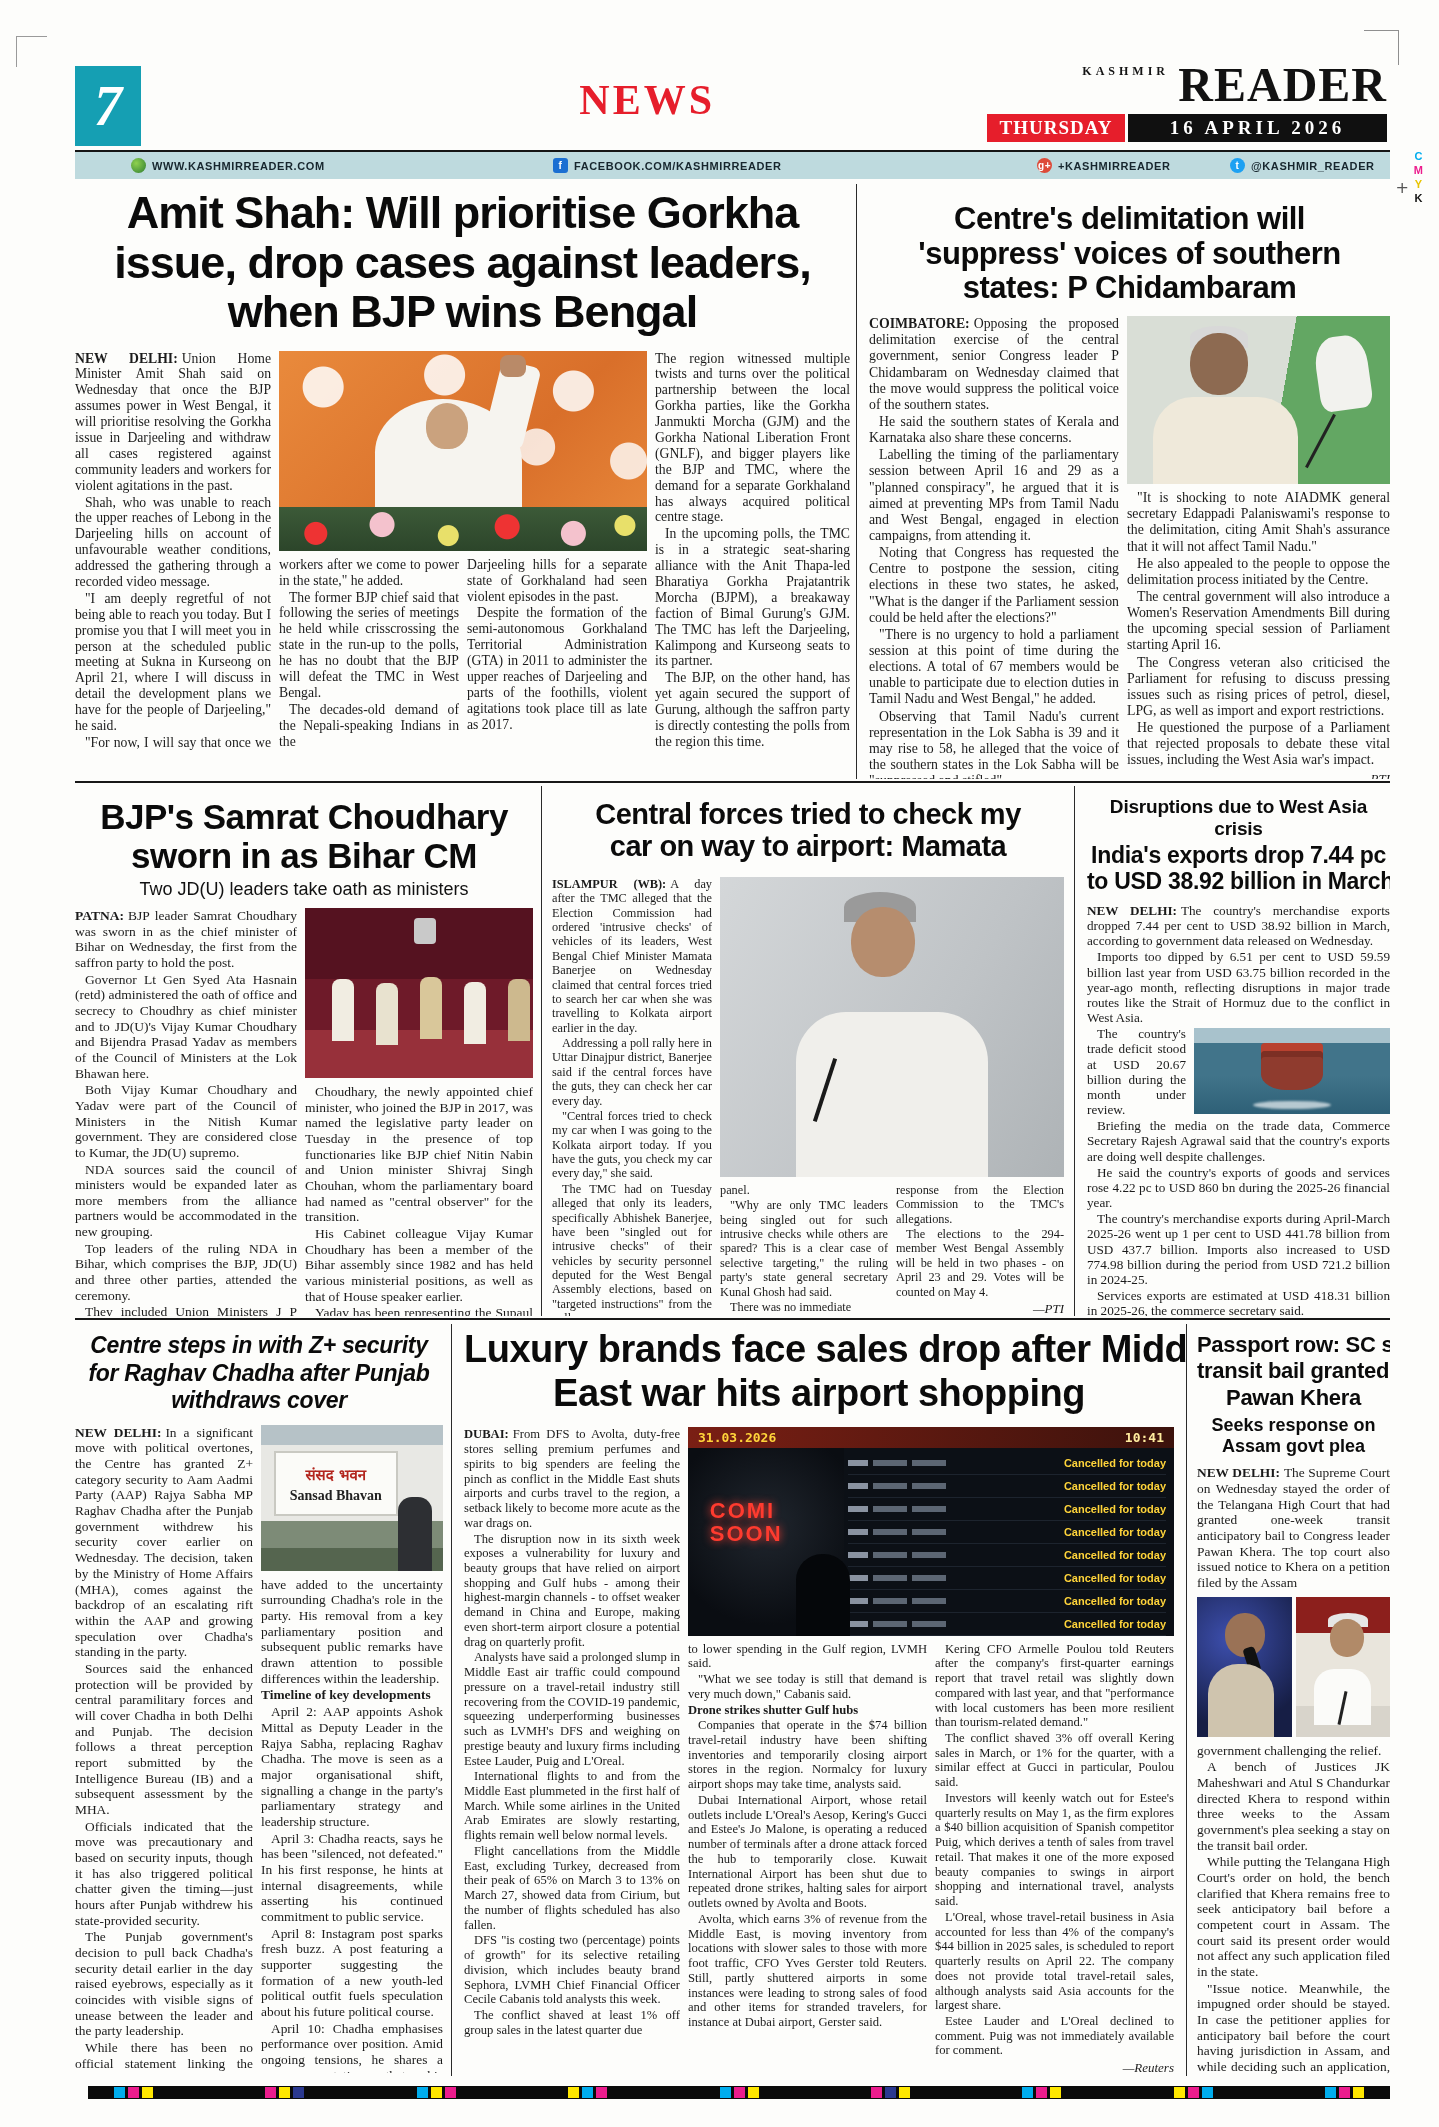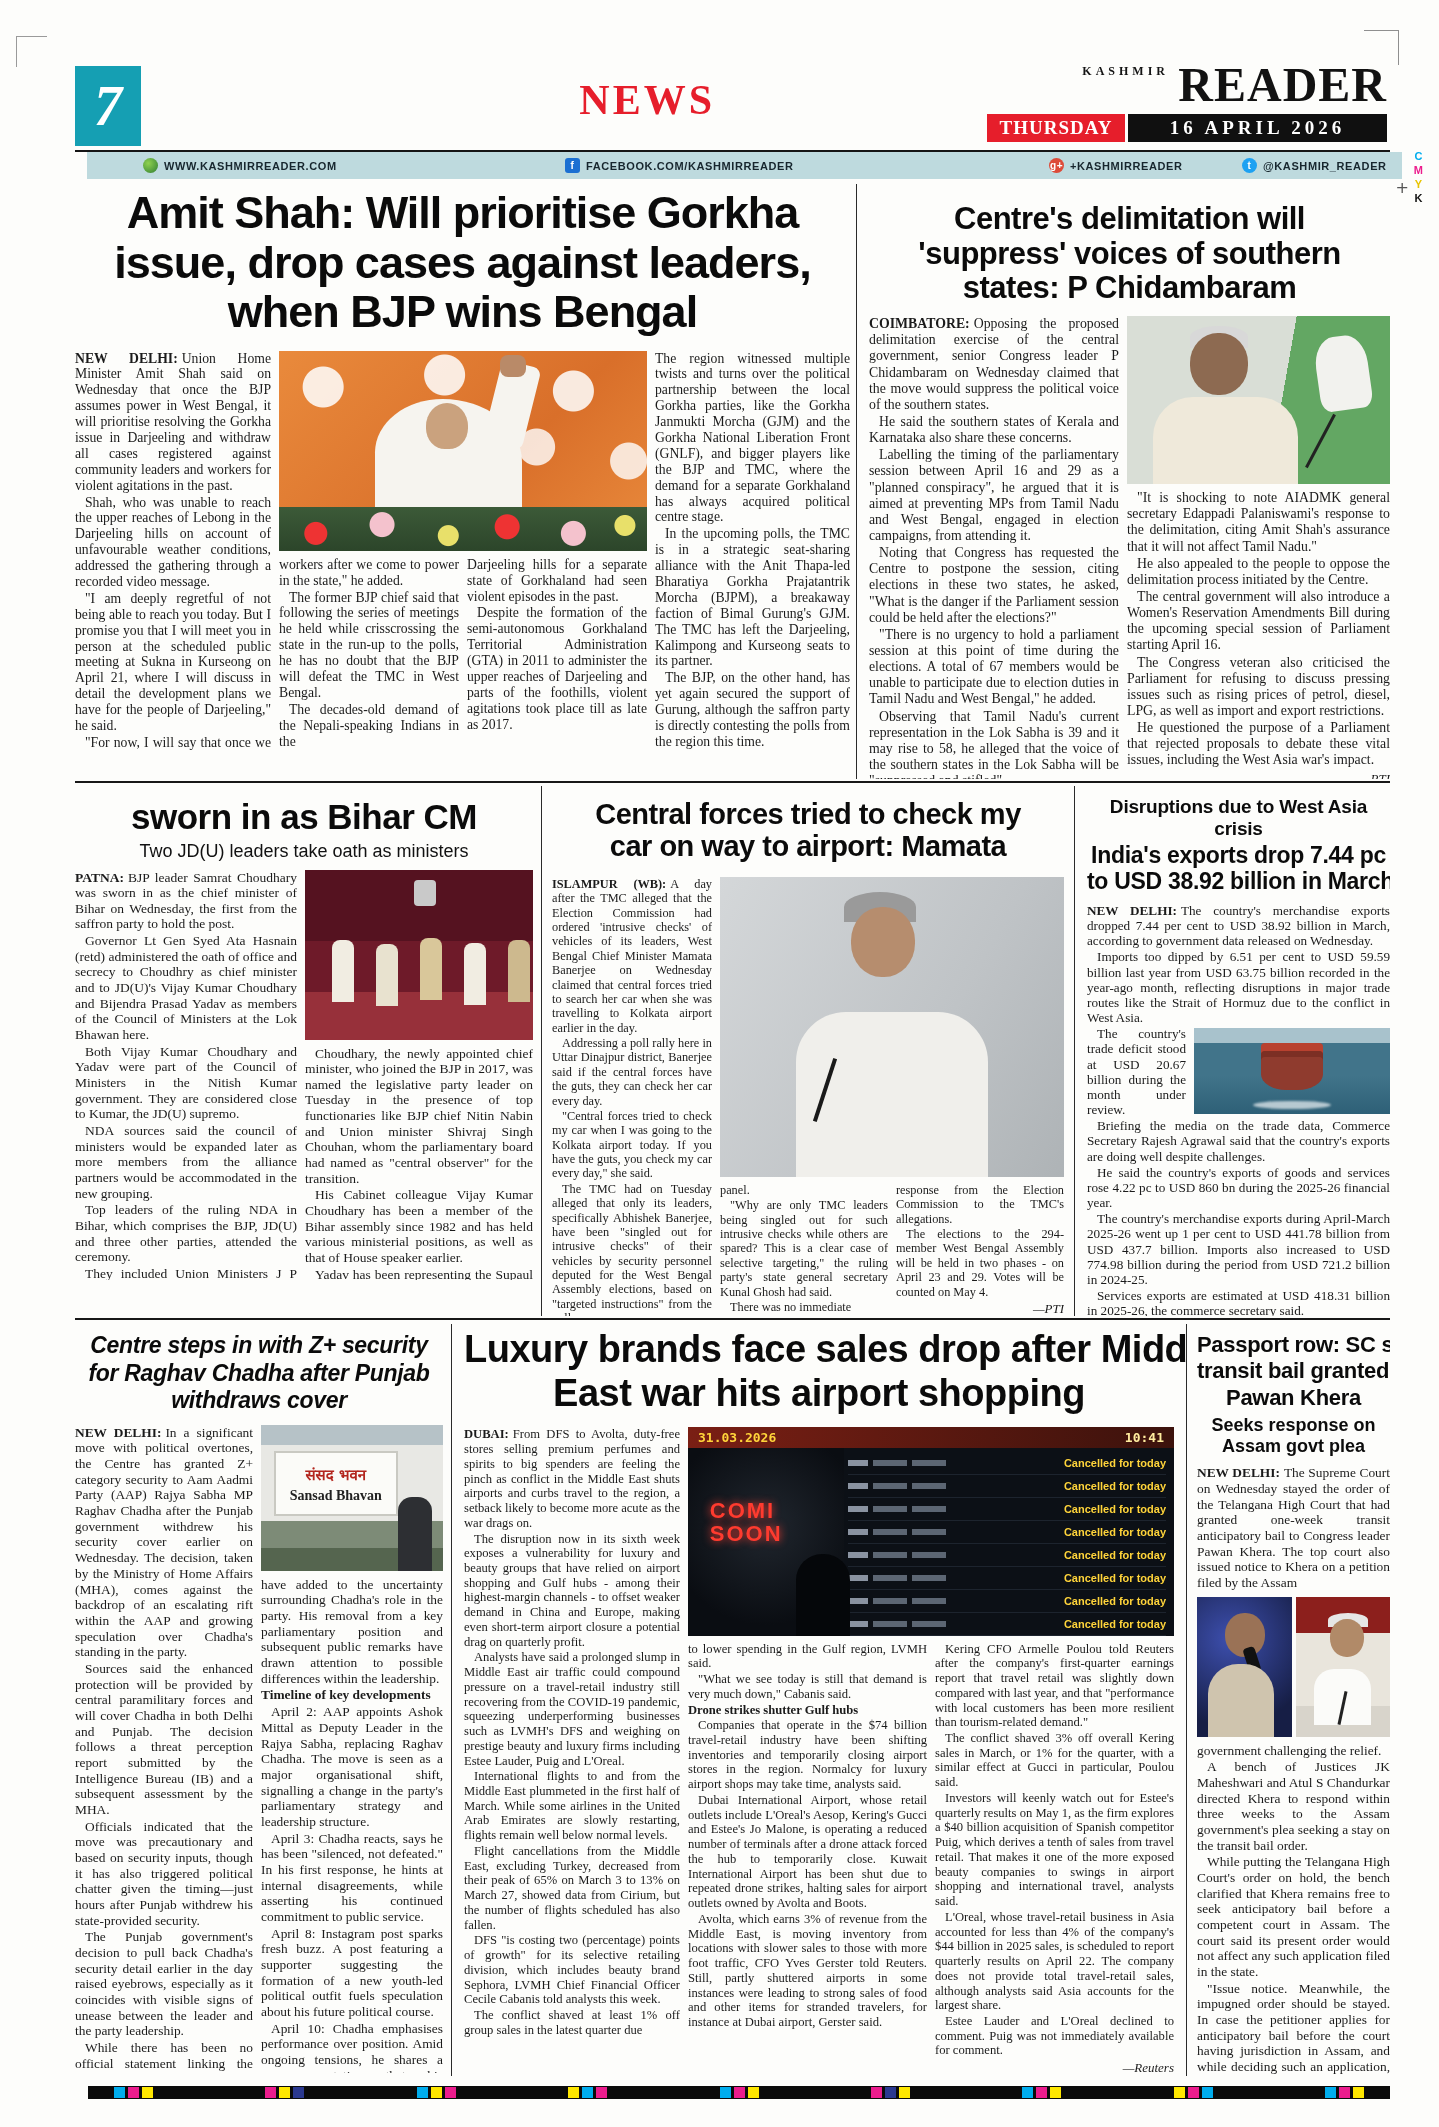--- a/index.html
+++ b/index.html
@@ -18,21 +18,21 @@
   .section-title{position:absolute;left:380px;top:20px;width:260px;text-align:right;color:#e61e2b;font:700 42px "Liberation Serif",serif;letter-spacing:3px;}
   .masthead{position:absolute;right:3px;top:2px;width:400px;text-align:right;}
   .mast-small{position:absolute;right:218px;top:6px;font:700 12px "Liberation Serif",serif;letter-spacing:4px;color:#141414;}
   .mast-main{font:700 48px "Liberation Serif",serif;color:#121212;letter-spacing:1px;line-height:54px;}
   .datebar{display:flex;margin-top:2px;height:28px;font:700 19px "Liberation Serif",serif;color:#fff;}
   .datebar .day{background:#e61e2b;flex:0 0 138px;display:flex;align-items:center;justify-content:center;letter-spacing:1px;}
   .datebar .rest{background:#101010;flex:1;display:flex;align-items:center;justify-content:center;letter-spacing:4px;margin-left:3px;}
   .hdr-rule{position:absolute;left:75px;top:150px;width:1315px;height:2px;background:#141414;}
 
   
-  .socialbar{position:absolute;left:87px;top:152px;width:1315px;height:27px;background:#bedade;}
+  .socialbar{position:absolute;left:75px;top:152px;width:1315px;height:27px;background:#bedade;}
   .soc-item{position:absolute;top:0;height:27px;display:flex;align-items:center;gap:6px;font:700 11px "Liberation Sans",sans-serif;color:#17262e;letter-spacing:.6px;}
   .soc-ico{width:15px;height:15px;border-radius:50%;display:flex;align-items:center;justify-content:center;color:#fff;font:700 10px "Liberation Sans",sans-serif;}
   .ico-globe{background:radial-gradient(circle at 35% 35%,#8fd14f,#2e7d32);}
   .ico-fb{background:#1b6fd2;border-radius:3px;}
   .ico-gp{background:#dd4b39;}
   .ico-tw{background:#1da1f2;}
 
   
   .hrule{position:absolute;left:75px;width:1315px;height:2px;background:#181818;}
   .band{position:absolute;left:75px;width:1315px;display:flex;}
@@ -274,20 +274,21 @@
       </div>
     </div>
   </div>
 
   <div class="hrule" style="top:781px"></div>
 
   <div class="band" style="top:786px;height:530px">
 
     <div class="art" style="width:458px;padding-right:8px">
       <div class="hl hl-a3">
+        <div>BJP's Samrat Choudhary</div>
         <div>sworn in as Bihar CM</div>
       </div>
       <div class="subhead">Two JD(U) leaders take oath as ministers</div>
       <div class="cols b-a3" style="height:410px">
         <div class="col" style="width:222px">
           <p class="lead"><b>PATNA:</b><span>BJP leader Samrat Choudhary was sworn in as the chief minister of Bihar on Wednesday, the first from the saffron party to hold the post.</span></p>
           <p>Governor Lt Gen Syed Ata Hasnain (retd) administered the oath of office and secrecy to Choudhry as chief minister and to JD(U)'s Vijay Kumar Choudhary and Bijendra Prasad Yadav as members of the Council of Ministers at the Lok Bhawan here.</p>
           <p>Both Vijay Kumar Choudhary and Yadav were part of the Council of Ministers in the Nitish Kumar government. They are considered close to Kumar, the JD(U) supremo.</p>
           <p>NDA sources said the council of ministers would be expanded later as more members from the alliance partners would be accommodated in the new grouping.</p>
           <p>Top leaders of the ruling NDA in Bihar, which comprises the BJP, JD(U) and three other parties, attended the ceremony.</p>

